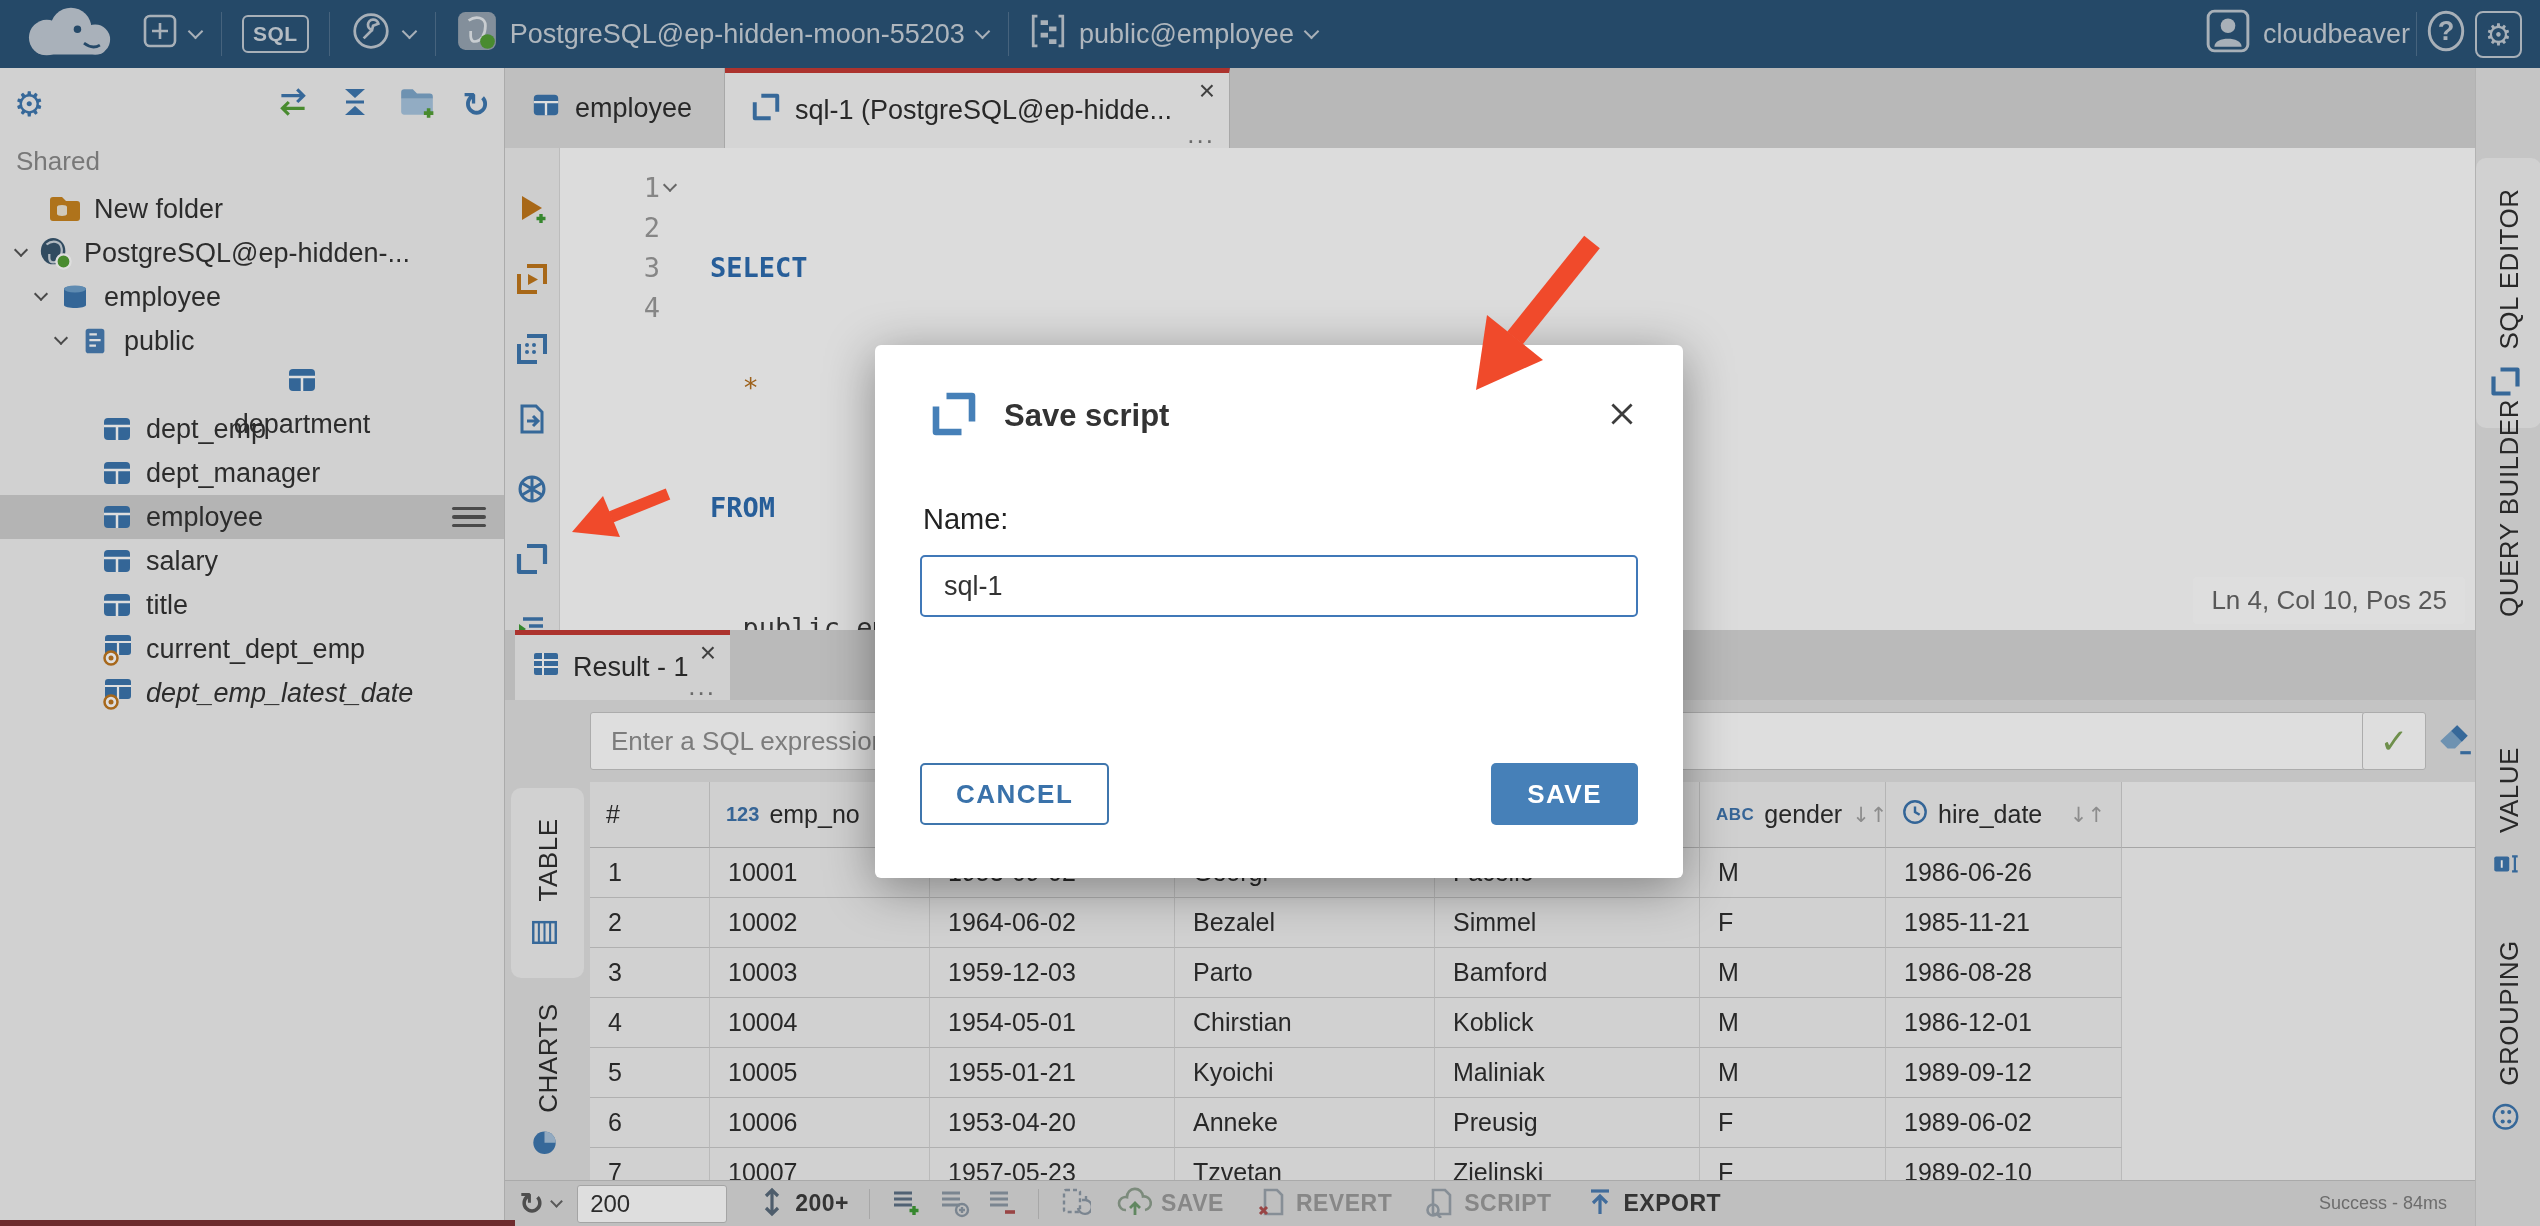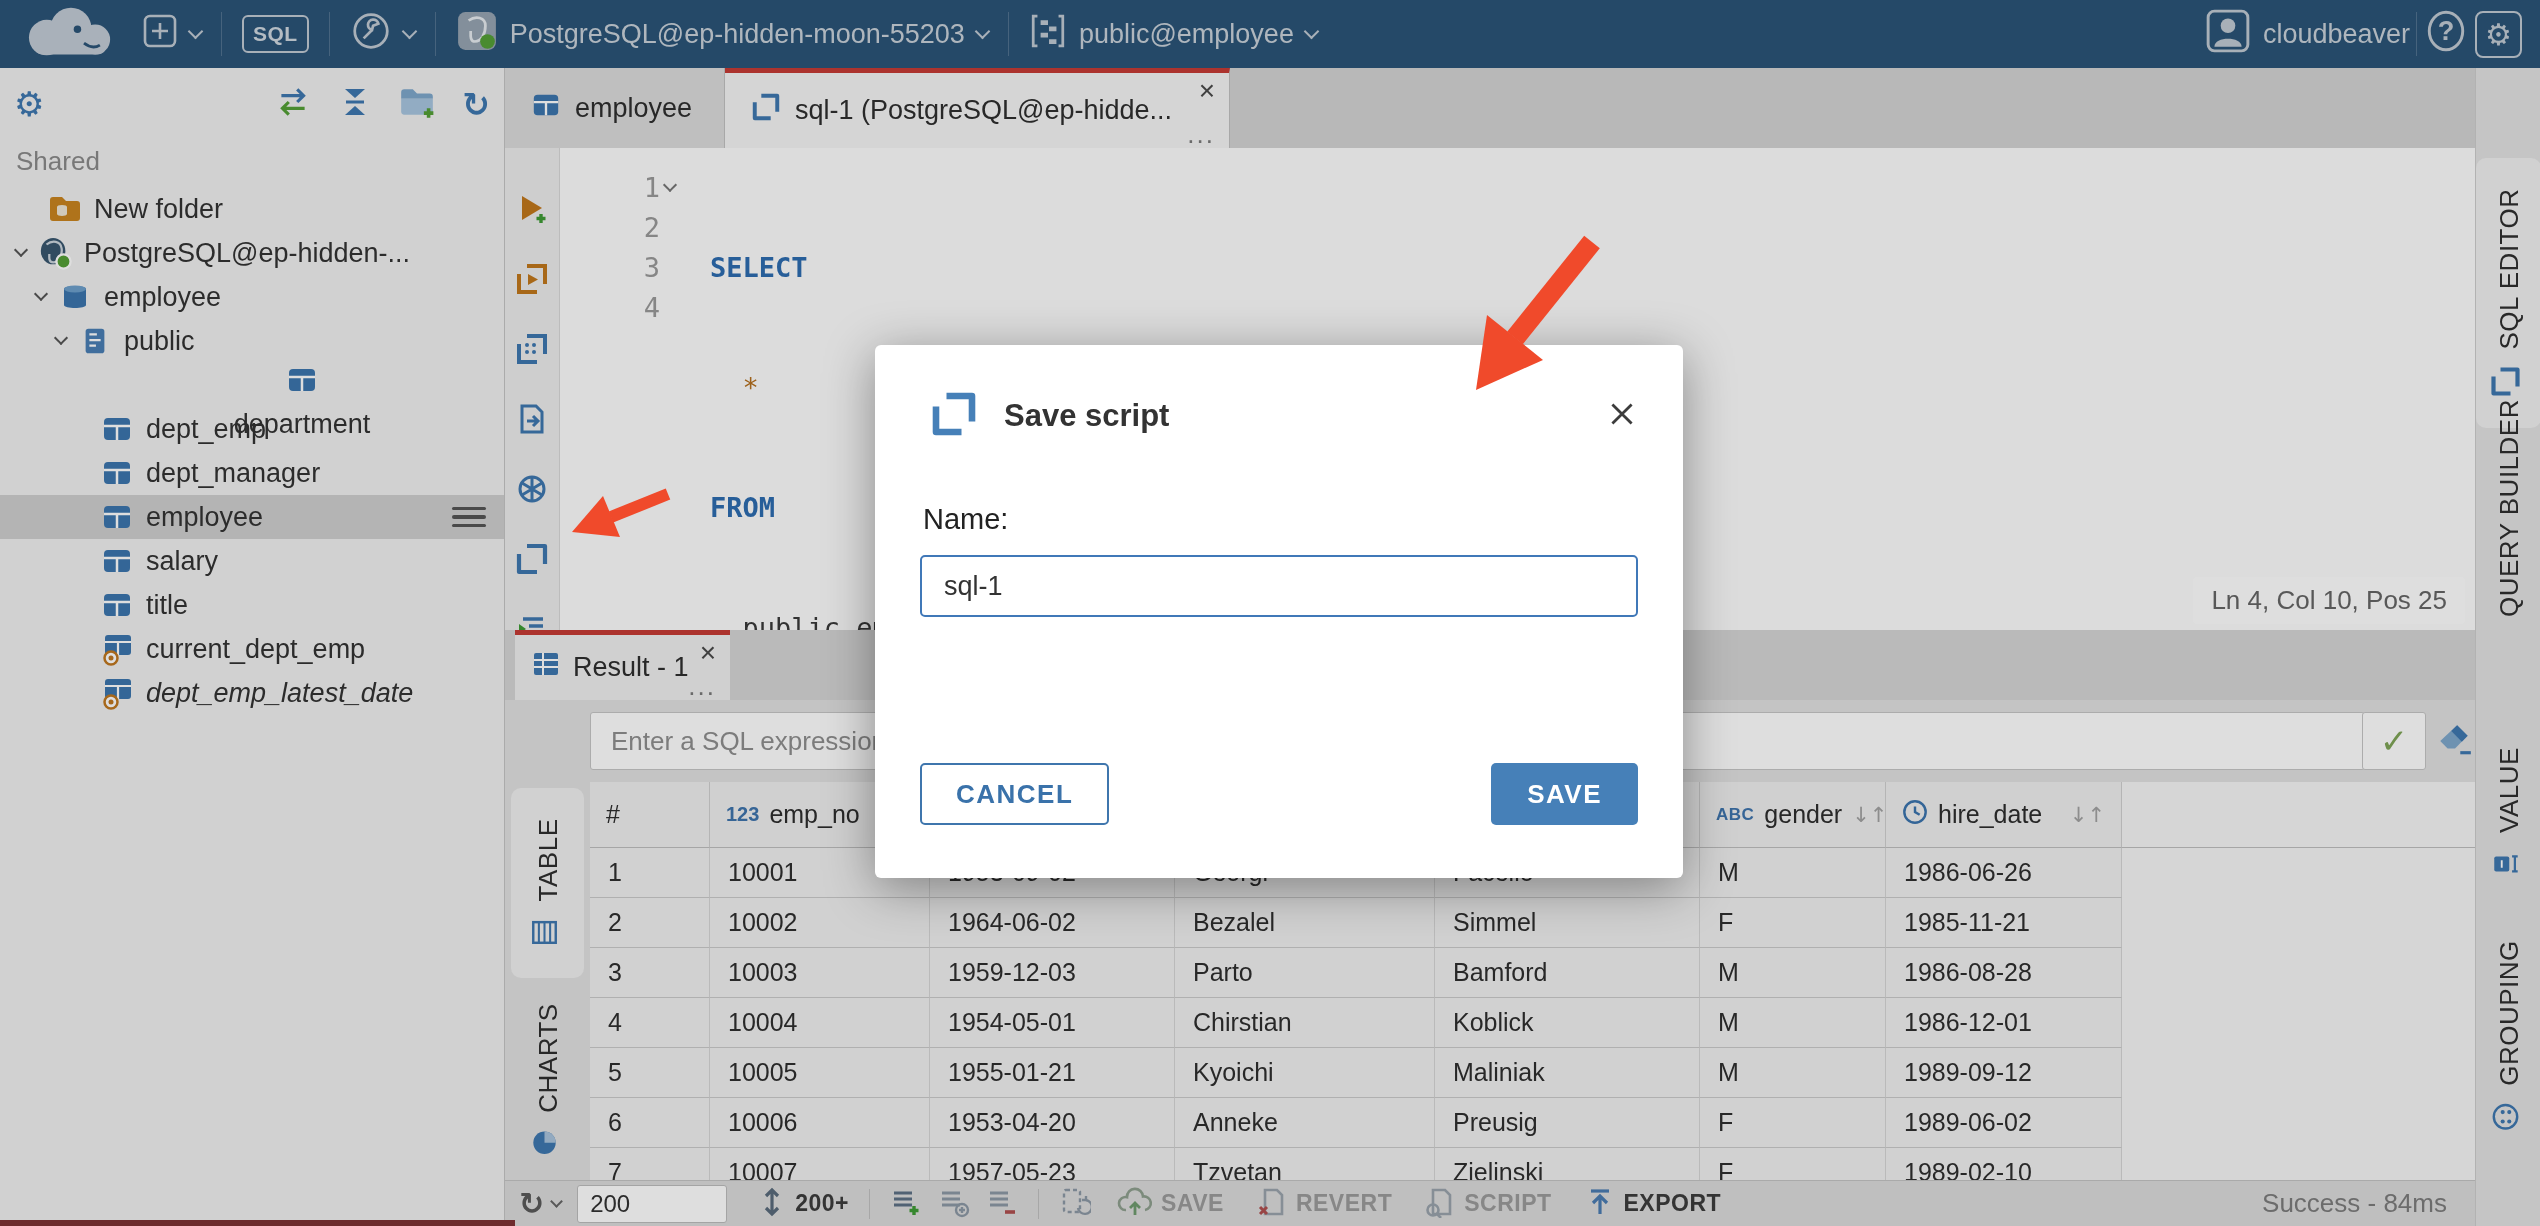--- a/index.html
+++ b/index.html
@@ -99,21 +99,21 @@
   .vtab.sel{background:#f0f0f0;border-radius:10px;}
 
   .bottom-bar{position:absolute;left:0;bottom:0;right:0;height:46px;background:#dcdcdc;
               border-top:1px solid #c4c4c4;display:flex;align-items:center;padding:0 14px;gap:16px;}
   .bb-lbl{font-size:23px;font-weight:bold;color:#9b9b9b;letter-spacing:.5px;}
   .bb-lbl.dark{color:#3c3c3c;}
   .bb-group{display:flex;align-items:center;gap:8px;}
   .bb-sep{width:1px;height:30px;background:#c0c0c0;margin:0 4px;}
   .bb-input{width:150px;height:38px;background:#fff;border:1px solid #bdbdbd;border-radius:3px;
             font-size:24px;padding:0 12px;font-family:"Liberation Sans",sans-serif;color:#333;}
-  .bb-status{margin-left:auto;color:#7d7d7d;font-size:26px;padding-right:14px;}
+  .bb-status{margin-left:auto;color:#7d7d7d;font-size:18px;padding-right:14px;}
   .bb-caret{display:inline-block;width:9px;height:9px;border-right:2.2px solid #666;
             border-bottom:2.2px solid #666;transform:rotate(45deg);margin-top:-5px;}
 
   
   .right-rail{position:absolute;right:0;top:68px;width:65px;bottom:0;background:#e3e3e3;
               border-left:1px solid #cdcdcd;}
   .right-rail .vtab{width:65px;}
 
   
   .dim{position:absolute;inset:0;background:rgba(0,0,0,.13);z-index:40;}

